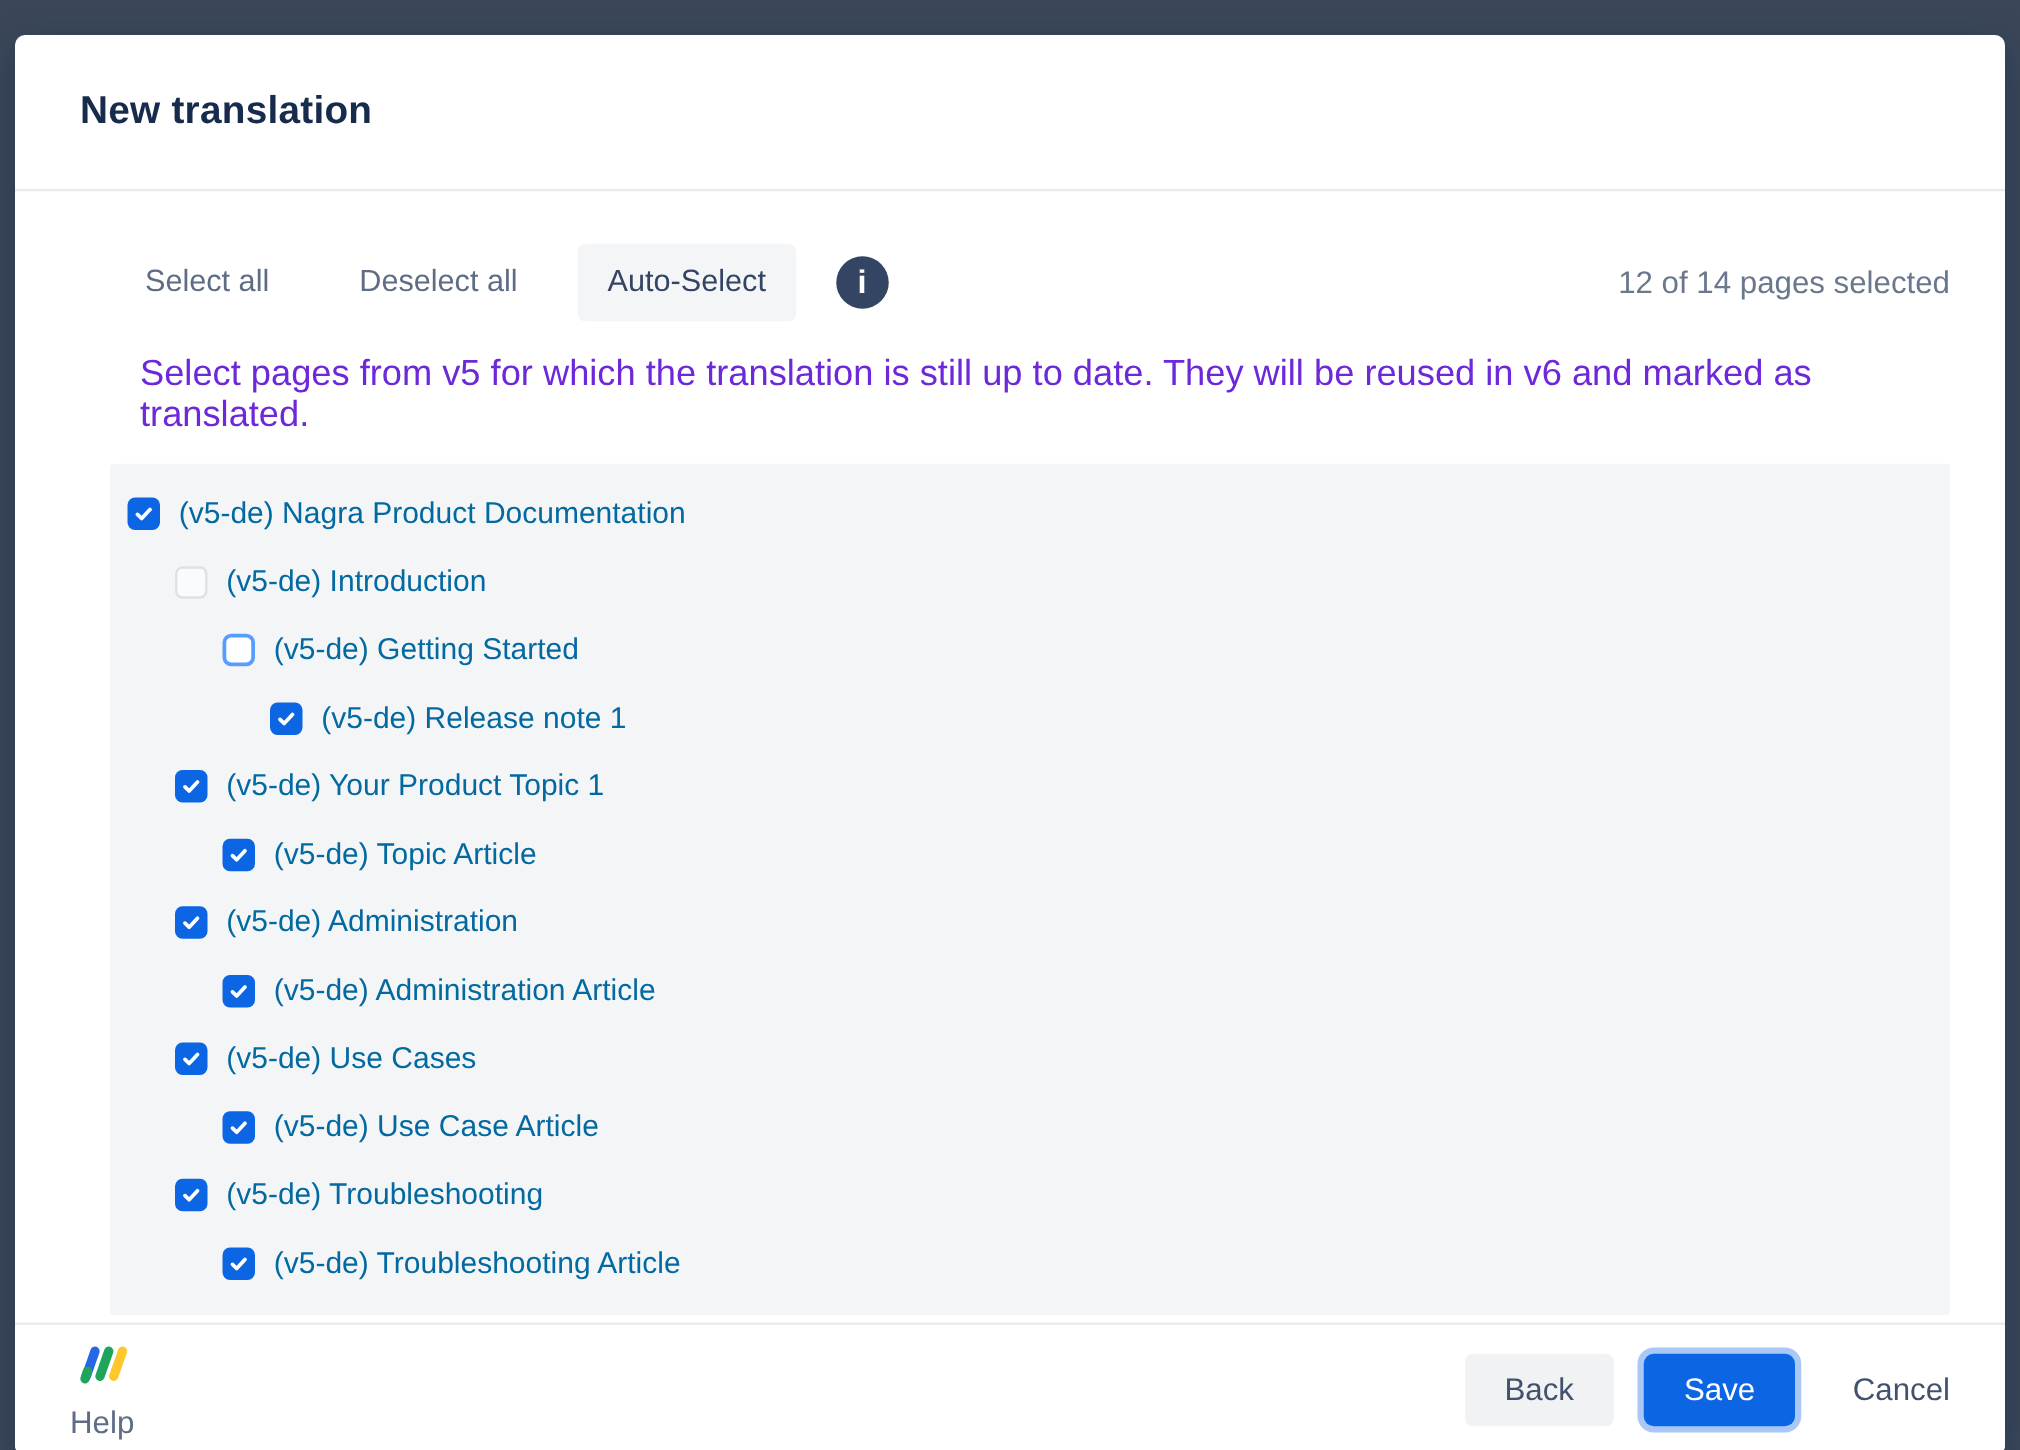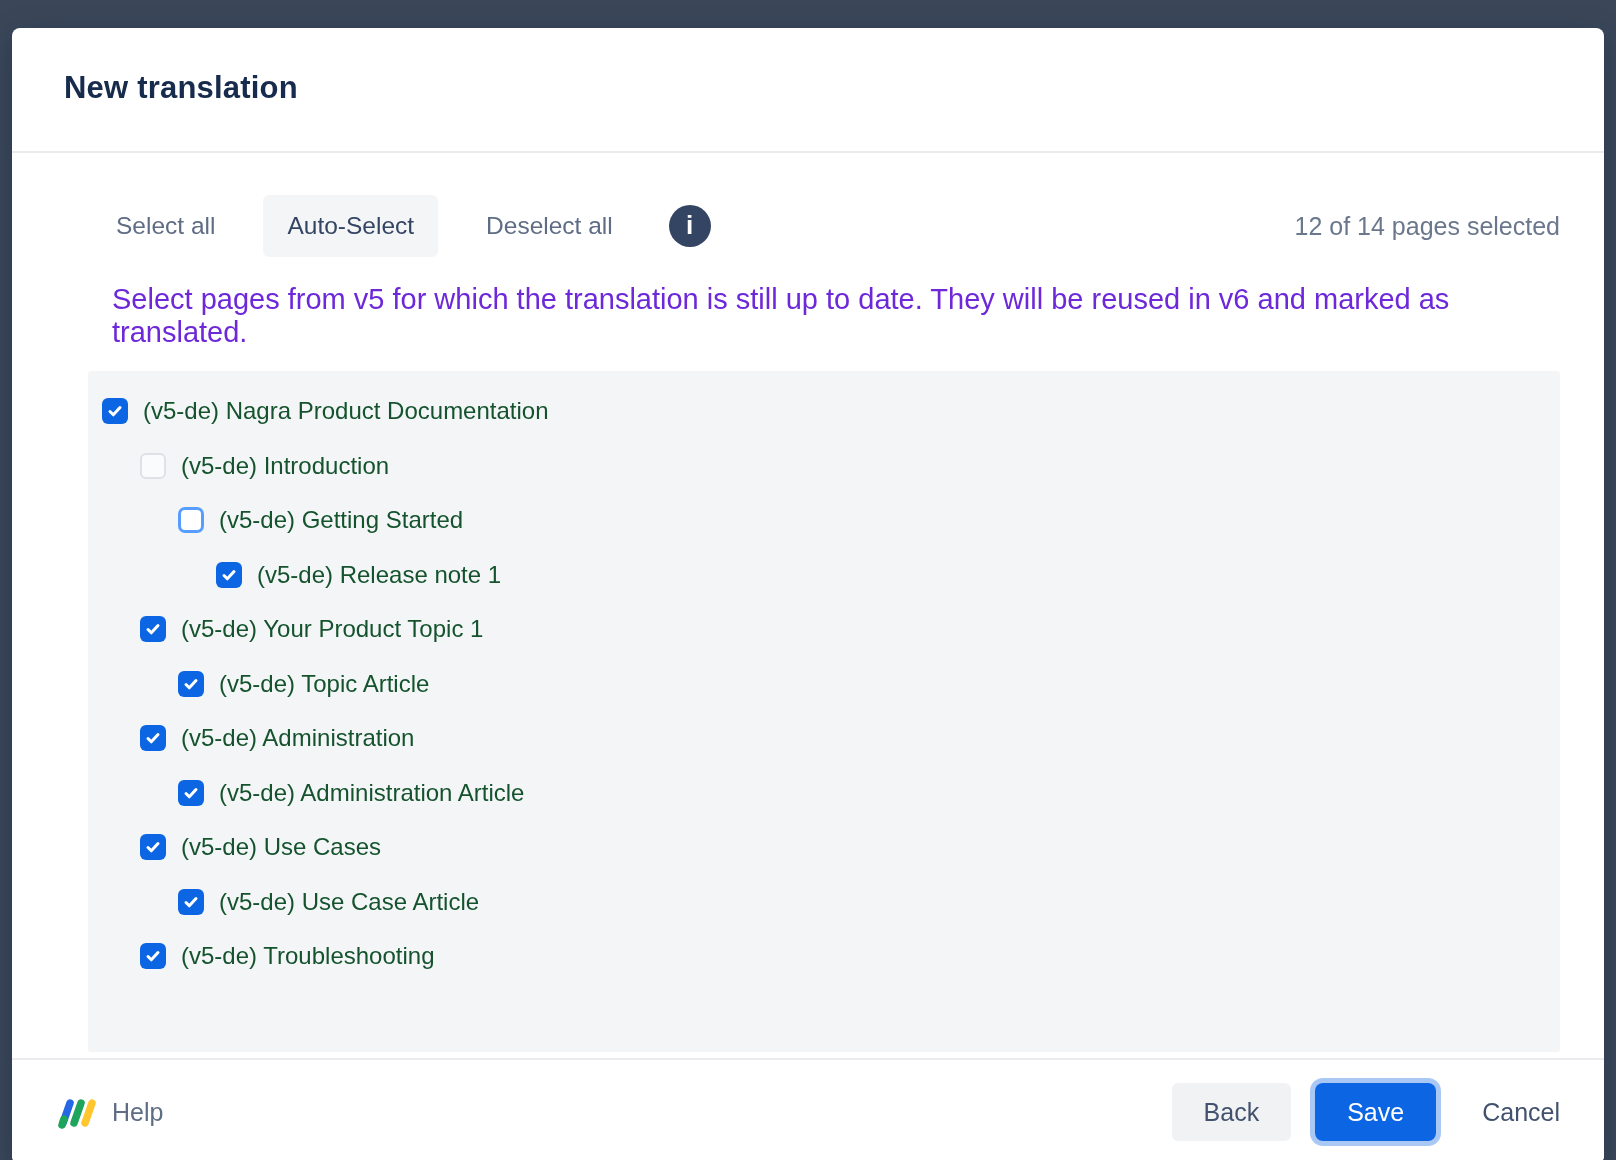--- a/index.html
+++ b/index.html
@@ -47,27 +47,27 @@
     padding:13px 0 14px; height:681px;
   }
   .tree-row { display:flex; align-items:center; height:54.5px; }
   .cb {
     width:26px; height:26px; border-radius:6px; flex:none; cursor:pointer;
     display:flex; align-items:center; justify-content:center;
   }
   .cb.checked { background:#0C66E4; }
   .cb.unchecked { background:#FAFBFC; border:2px solid #DFE1E6; }
   .cb.unchecked.focus { background:#ffffff; border:3px solid #579DFF; border-radius:7px; }
-  .tree-label { margin-left:15px; font-size:24px; color:#14532d; }
+  .tree-label { margin-left:15px; font-size:24px; color:#0369a1; }
 
   .modal-footer {
     flex:none; height:106px; border-top:2px solid #E9EBEE;
     display:flex; align-items:center; padding:0 44px; background:#ffffff;
   }
-  .help-group { display:flex; align-items:center; gap:16px; cursor:pointer; }
+  .help-group { display:flex; align-items:center; gap:16px; cursor:pointer;flex-direction:column; }
   .help-label { font-size:25px; color:#5E6C84; }
   .footer-actions { margin-left:auto; display:flex; align-items:center; }
   .btn {
     font-family:inherit; font-size:25px; border:none; cursor:pointer;
     height:58px; border-radius:6px;
   }
   .btn-back { padding:0 32px; background:#F1F2F4; color:#42526E; }
   .btn-save {
     padding:0 32px; background:#0C66E4; color:#ffffff; border-radius:8px;
     margin-left:24px; box-shadow:0 0 0 5px #A9C8F6;
@@ -80,22 +80,22 @@
 <div class="modal">
 
   <div class="modal-header">
     <h1 class="modal-title">New translation</h1>
   </div>
 
   <div class="modal-body">
 
     <div class="toolbar">
       <button class="btn-subtle">Select all</button>
+      <button class="btn-subtle">Deselect all</button>
       <button class="btn-subtle active">Auto-Select</button>
-      <button class="btn-subtle">Deselect all</button>
       <span class="info-badge">
           <span class="info-i"></span>
         </span>
       <span class="status-text">12 of 14 pages selected</span>
     </div>
 
     <p class="description">Select pages from v5 for which the translation is still up to date. They will be reused in v6 and marked as translated.</p>
 
     <div class="tree-panel">
         <div class="tree-row">
@@ -170,20 +170,28 @@
           </span>
           <span class="tree-label">(v5-de) Use Case Article</span>
         </div>
         <div class="tree-row">
           <span class="cb checked" style="margin-left: 52px;">
             <svg width="16" height="16" viewBox="0 0 16 16" aria-hidden="true">
               <path d="M3 8.5 L6.3 11.8 L13 4.6" stroke="#ffffff" stroke-width="3" fill="none" stroke-linecap="round" stroke-linejoin="round"></path>
             </svg>
           </span>
           <span class="tree-label">(v5-de) Troubleshooting</span>
+        </div>
+        <div class="tree-row">
+          <span class="cb checked" style="margin-left: 90px;">
+            <svg width="16" height="16" viewBox="0 0 16 16" aria-hidden="true">
+              <path d="M3 8.5 L6.3 11.8 L13 4.6" stroke="#ffffff" stroke-width="3" fill="none" stroke-linecap="round" stroke-linejoin="round"></path>
+            </svg>
+          </span>
+          <span class="tree-label">(v5-de) Troubleshooting Article</span>
         </div>
       </div>
 
   </div>
 
   <div class="modal-footer">
     <div class="help-group">
       <svg width="40" height="36" viewBox="0 0 40 36" aria-hidden="true">
         <line x1="7" y1="29" x2="14" y2="9" stroke="#2667E5" stroke-width="7.5" stroke-linecap="round"></line>
         <line x1="6" y1="31" x2="8" y2="25" stroke="#1FA45C" stroke-width="7.5" stroke-linecap="round"></line>

